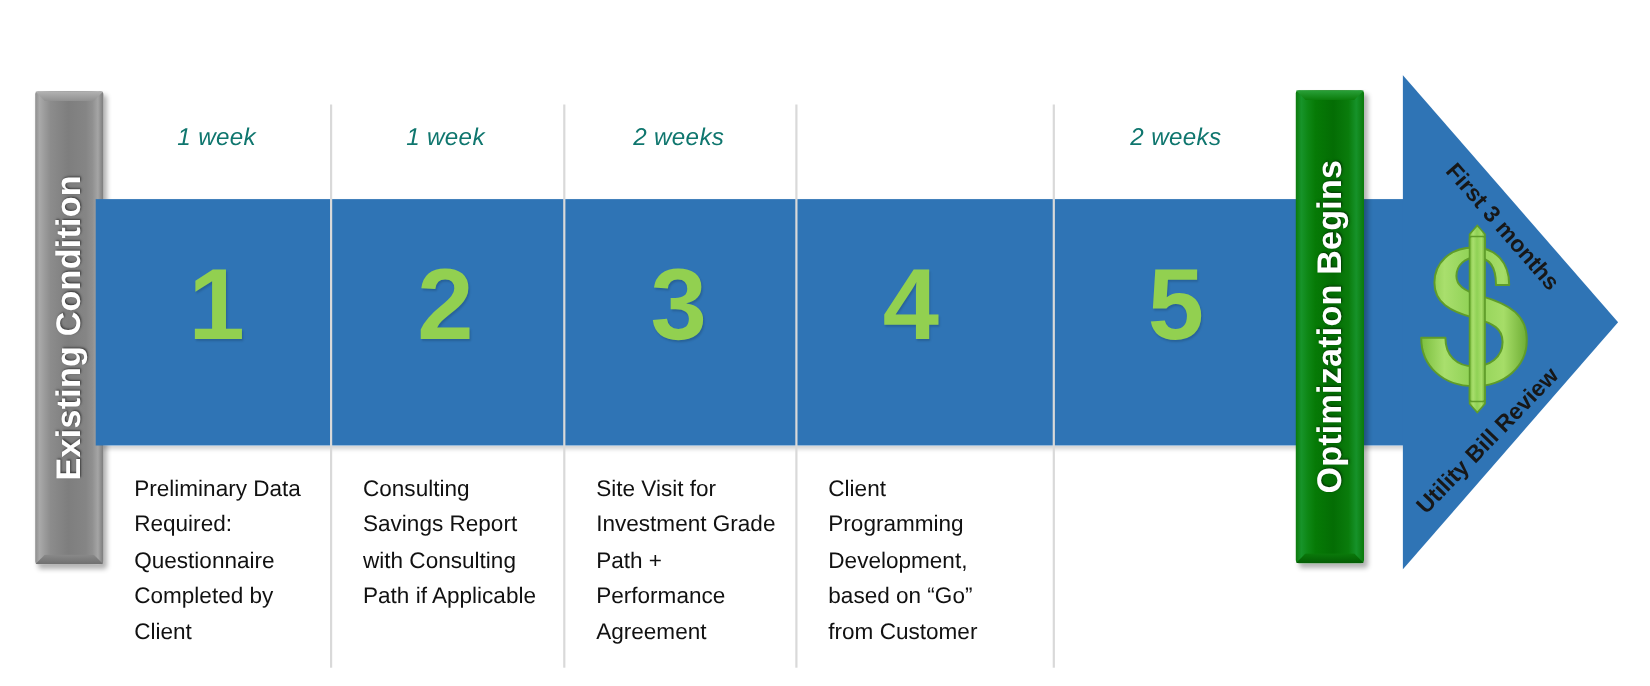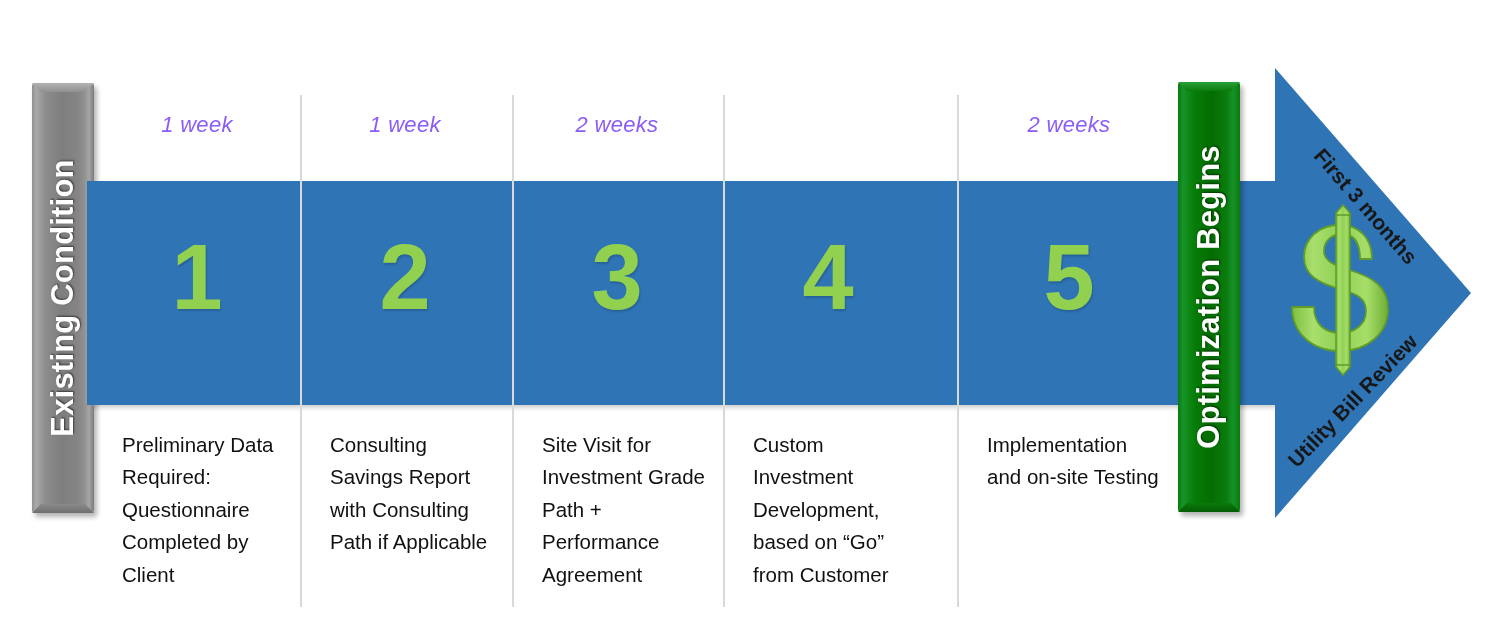--- a/index.html
+++ b/index.html
@@ -101,21 +101,21 @@
 
   
   .col{
     position:absolute;top:95px;width:206px;height:512px;
     z-index:3;
   }
   .col.divider{border-left:2px solid #d9d9d9;}
   .col-duration{
     position:absolute;left:0;right:0;top:17px;
     text-align:center;
-    font-size:22px;font-style:italic;color:#8b5cf6;
+    font-size:22px;font-style:italic;color:#0f766e;
     letter-spacing:.3px;
   }
   .col-number{
     position:absolute;left:0;right:0;top:136px;
     text-align:center;
     font-size:92px;font-weight:bold;color:#92d050;
     line-height:1;
     text-shadow:1px 2px 2px rgba(0,0,0,.16);
   }
   .col-desc{
@@ -167,27 +167,26 @@
   </div>
 
   <div class="col divider" style="left:512px;">
     <div class="col-duration">2 weeks</div>
     <div class="col-number">3</div>
     <div class="col-desc">Site Visit for Investment Grade Path + Performance Agreement</div>
   </div>
 
   <div class="col divider" style="left:723px;">
     <div class="col-number">4</div>
-    <div class="col-desc">Custom Investment Development, based on “Go” from Customer</div>
+    <div class="col-desc">Client Programming Development, based on “Go” from Customer</div>
   </div>
 
   <div class="col divider" style="left:957px;width:220px;">
     <div class="col-duration">2 weeks</div>
     <div class="col-number">5</div>
-    <div class="col-desc">Implementation and on-site Testing</div>
   </div>
 
   <div id="optimization-bar">
     <span class="vbar-label" id="optimization-label">Optimization Begins</span>
   </div>
 
   <div id="dollar-sign">
     <svg width="118" height="178" viewBox="0 0 118 178" xmlns="http://www.w3.org/2000/svg">
       <defs>
         <linearGradient id="gDollar" x1="0" y1="0" x2="1" y2="0">

